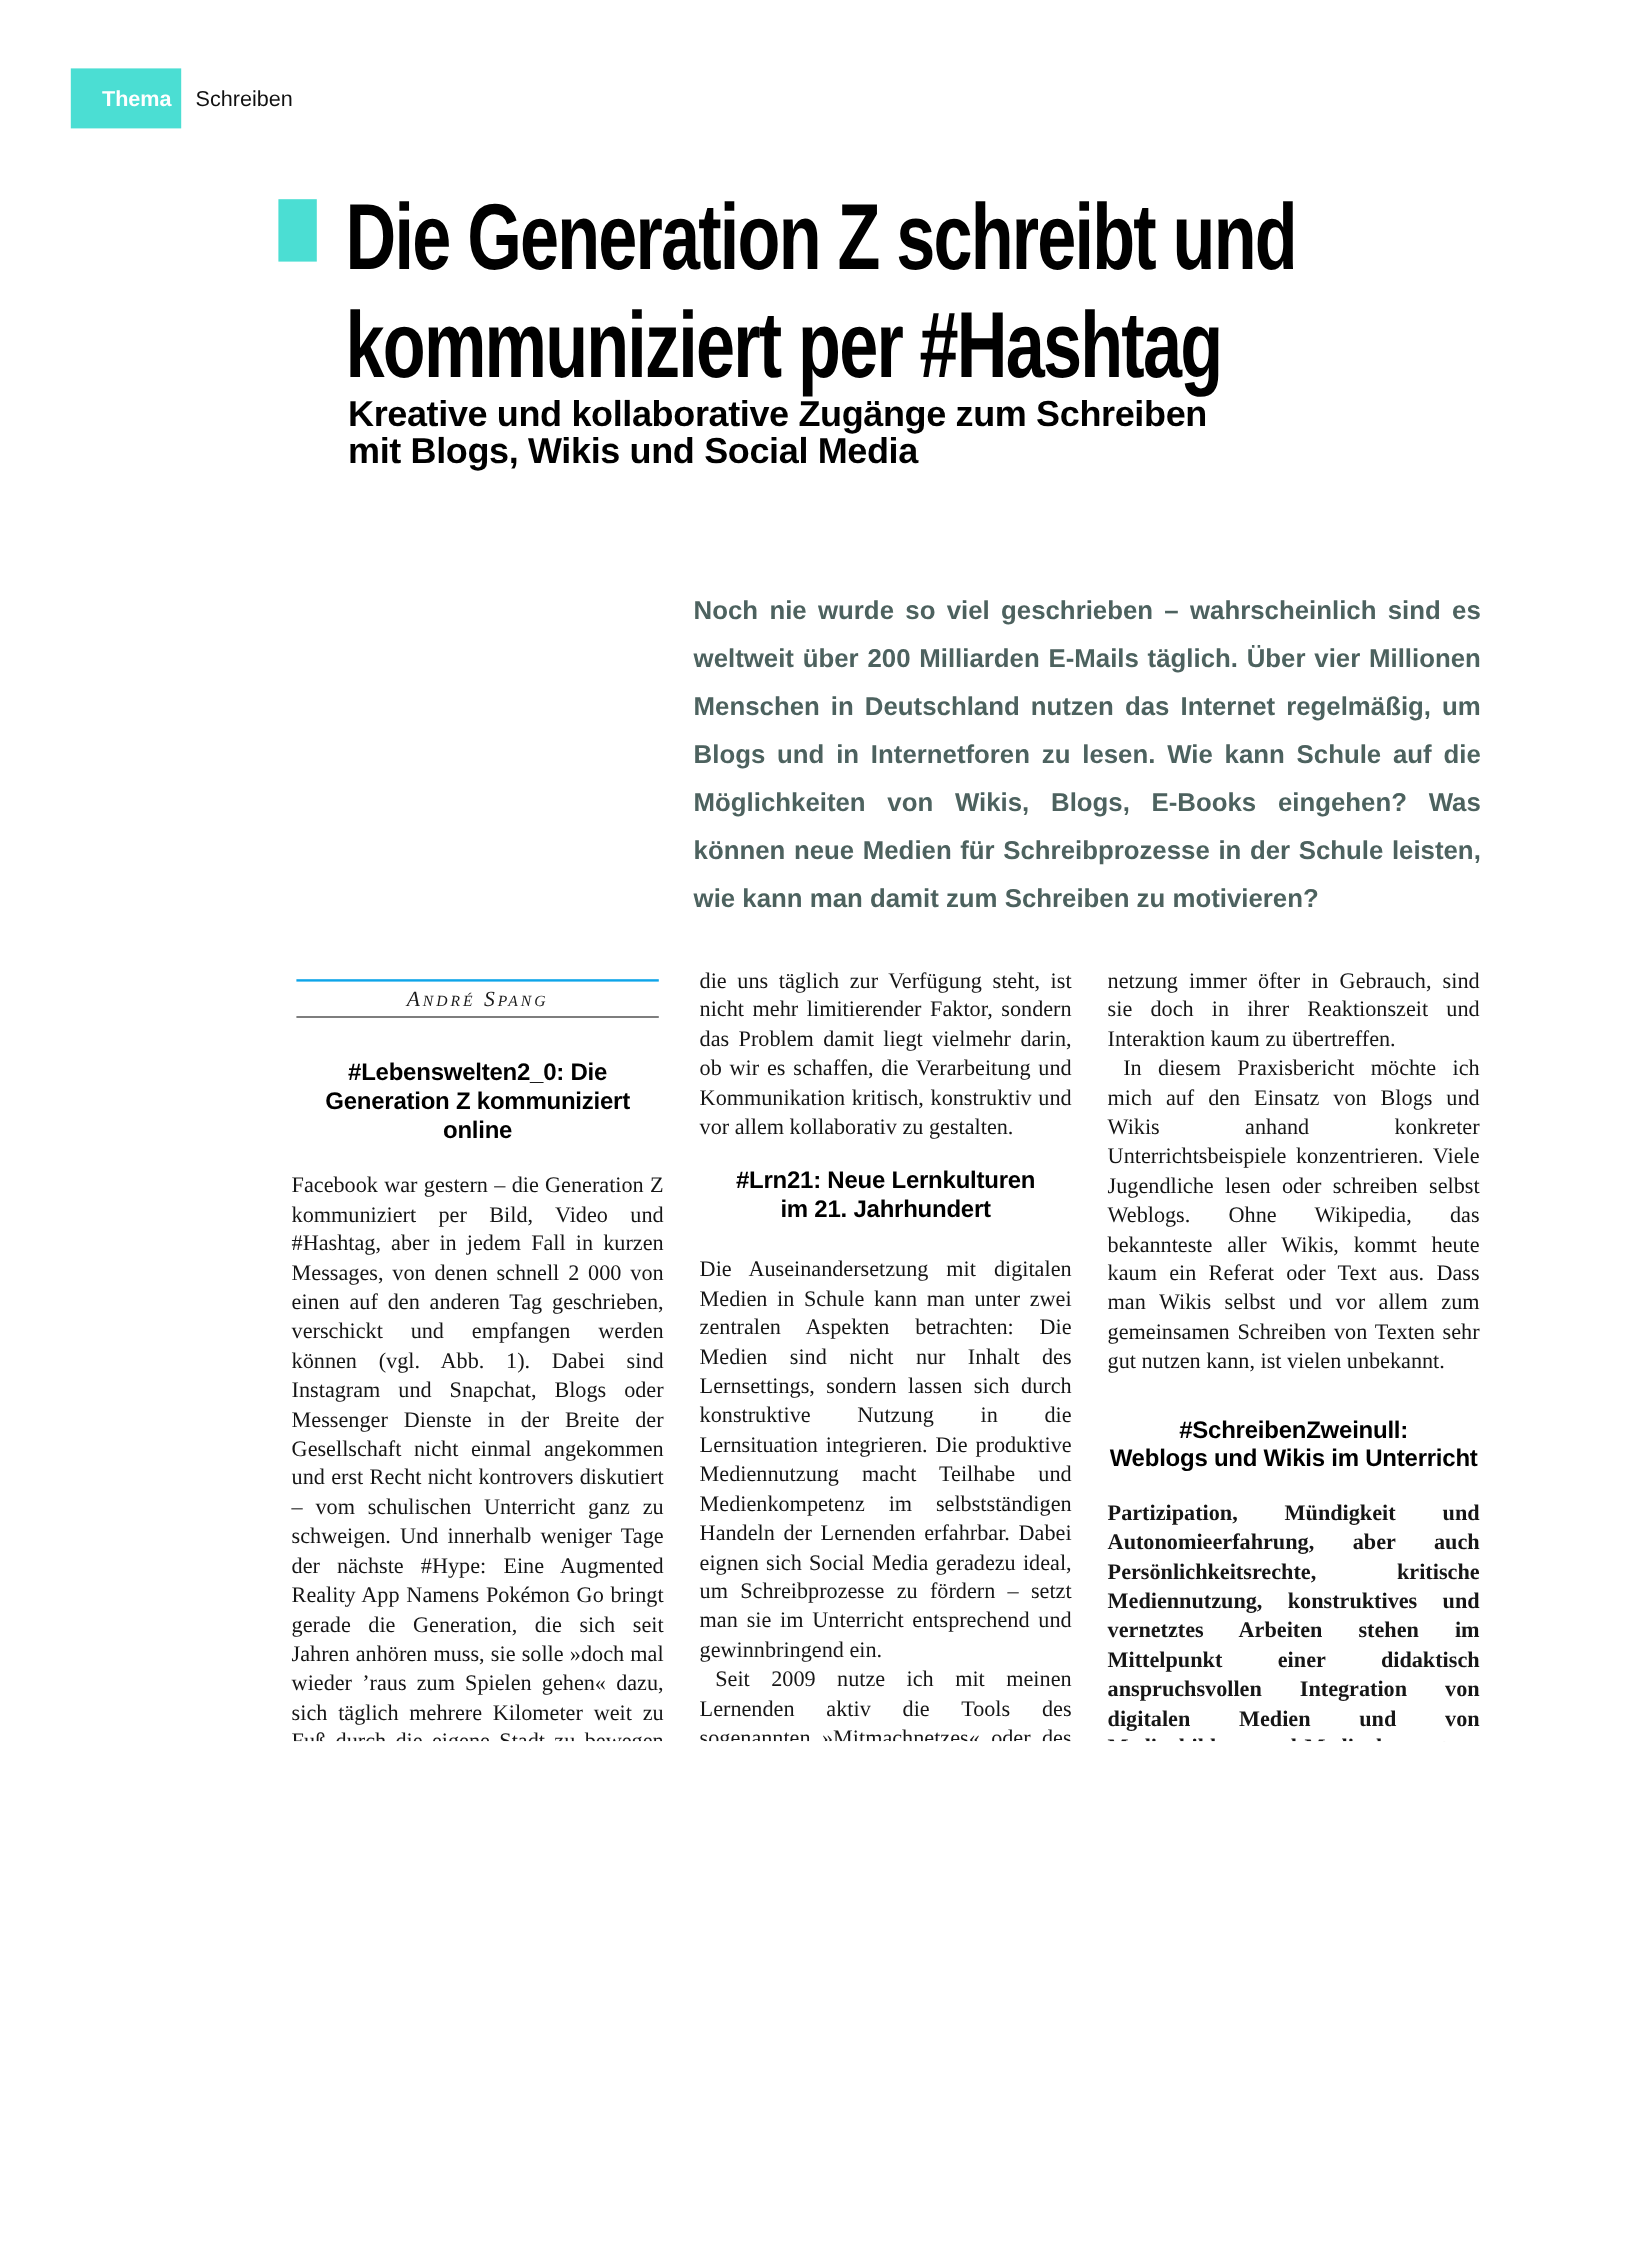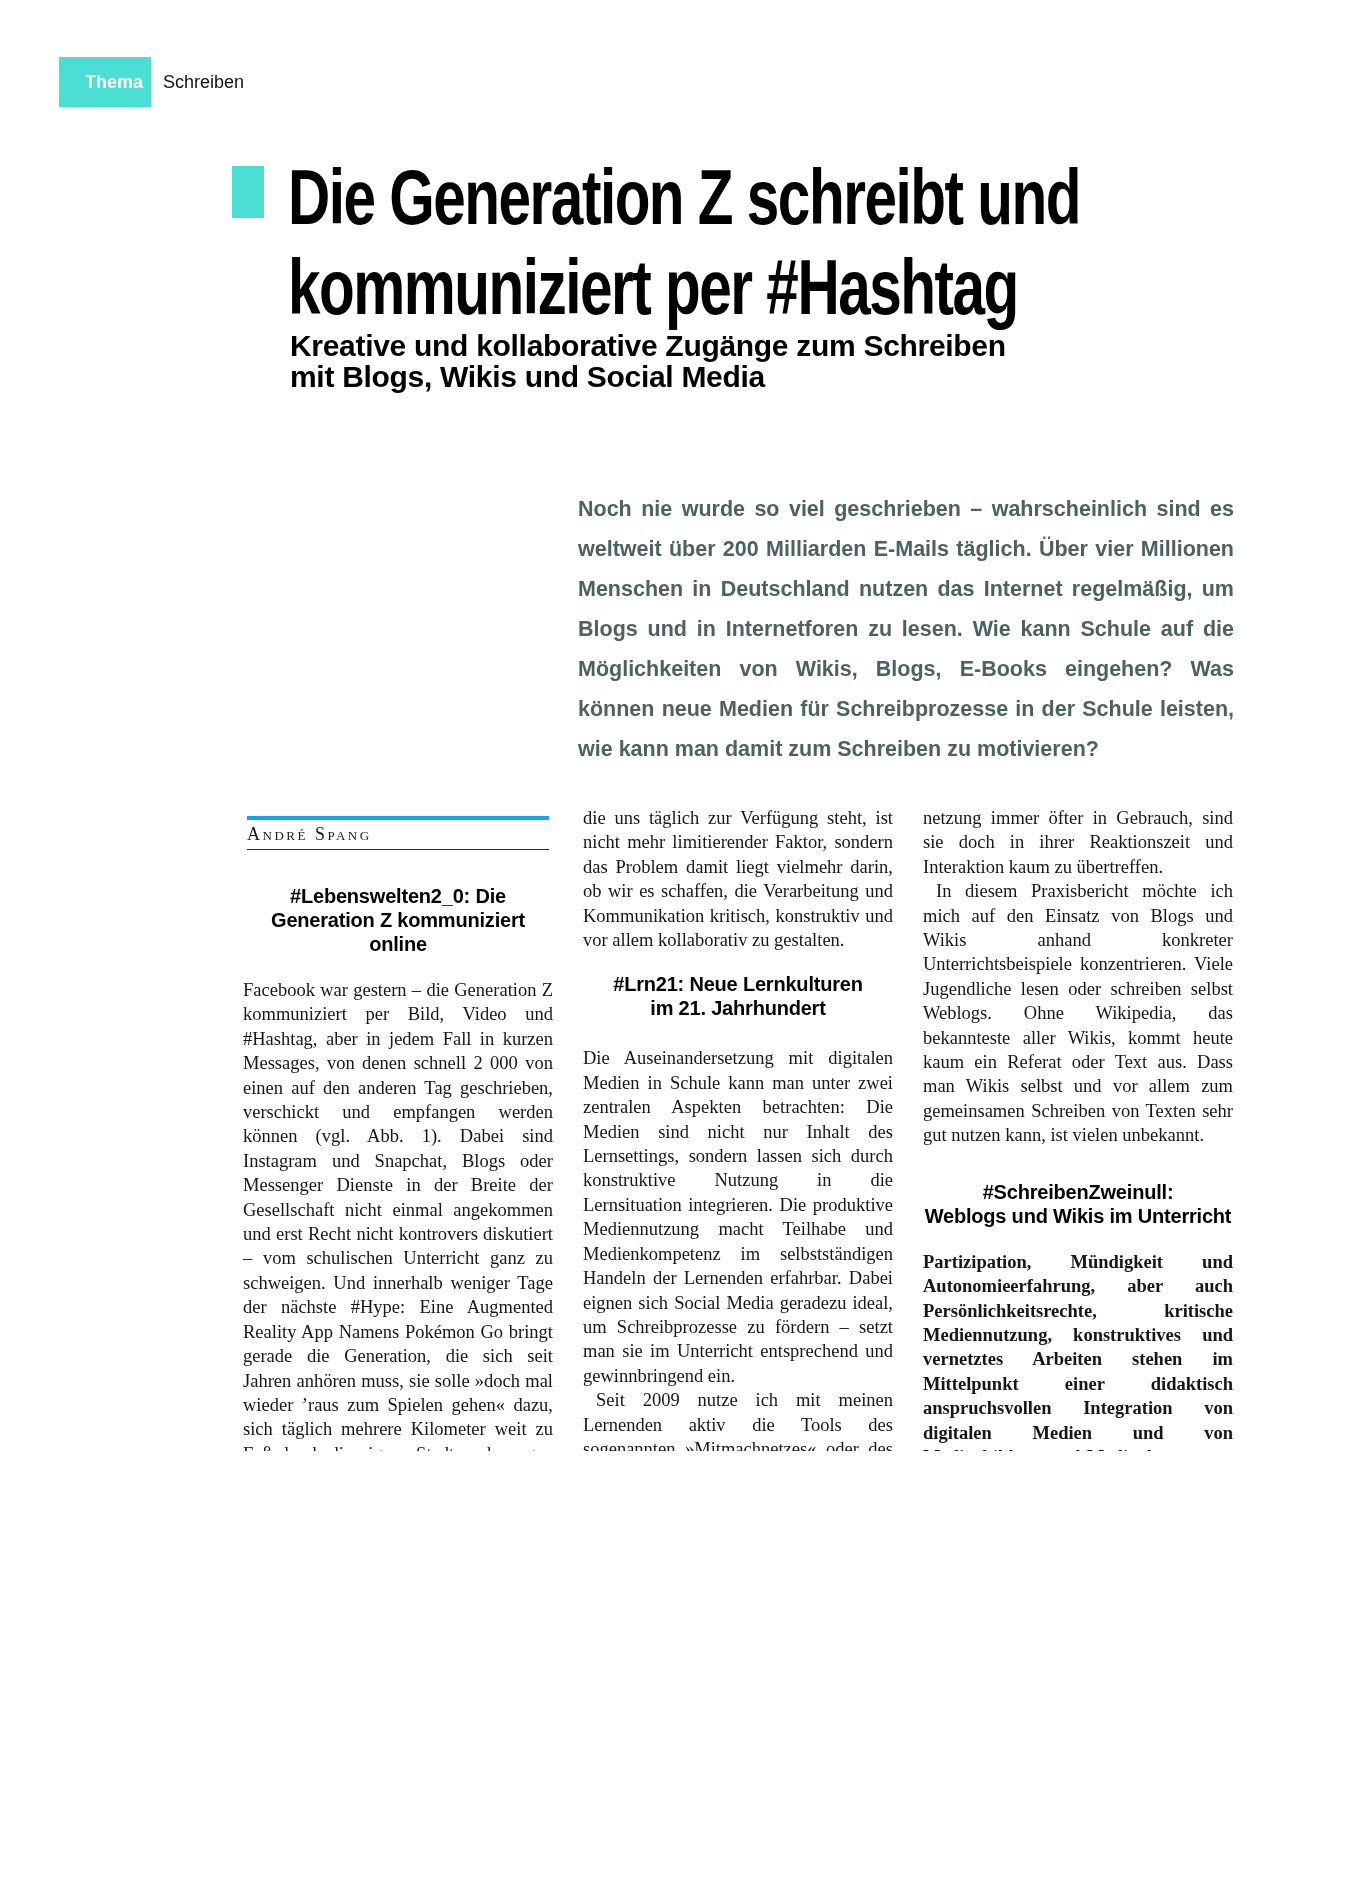--- a/index.html
+++ b/index.html
@@ -41,22 +41,22 @@
   .col{
     position:absolute;top:806px;width:310px;
     font-family:"Liberation Serif","DejaVu Serif",serif;font-size:18.5px;line-height:24.4px;
     color:#161616;text-align:justify;hyphens:auto;-webkit-hyphens:auto;
   }
   .col p{margin:0;}
   .col1{left:243px;}
   .col2{left:583px;}
   .col3{left:923px;}
   .author-wrap{
-    margin:10px 4px 0 4px;border-top:4px solid #0ea5e9;border-bottom:1px solid #2a2a2a;
-    padding:1px 0 2px 0;
+    margin:10px 4px 0 4px;border-top:2px solid #0ea5e9;border-bottom:1px solid #2a2a2a;
+    padding:1px 0 2px 0;text-align:center;font-style:italic;
   }
   .author-name{
     font-variant:small-caps;letter-spacing:2.5px;font-size:18px;line-height:26px;color:#1a1a1a;
   }
   .col-heading{
     font-family:"Liberation Sans",sans-serif;font-weight:bold;font-size:20px;line-height:24px;
     text-align:center;letter-spacing:-0.2px;color:#000;hyphens:none;-webkit-hyphens:none;
   }
   .h-c1{margin-top:34px;}
   .h-c2{margin-top:20px;}

